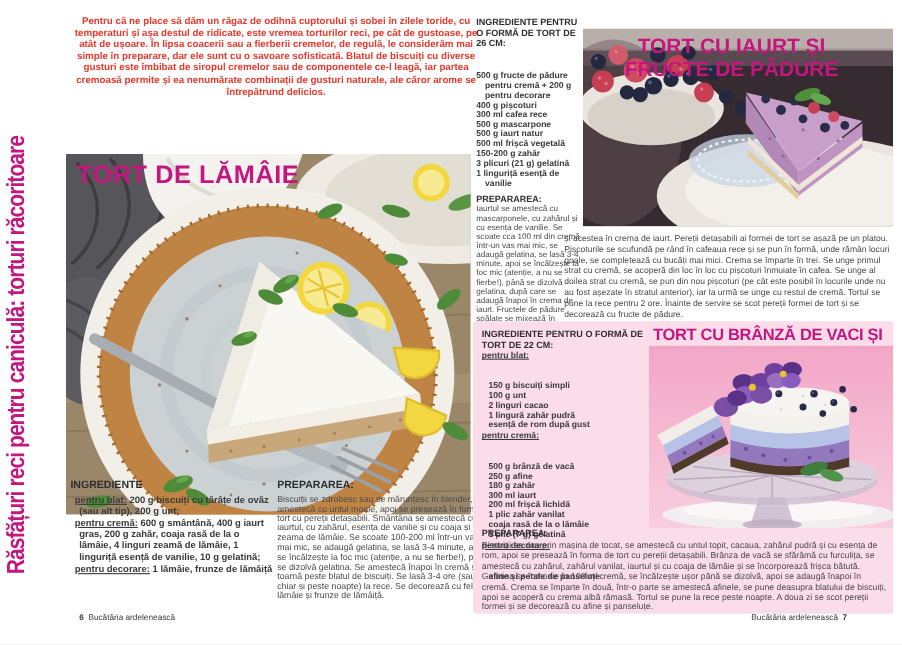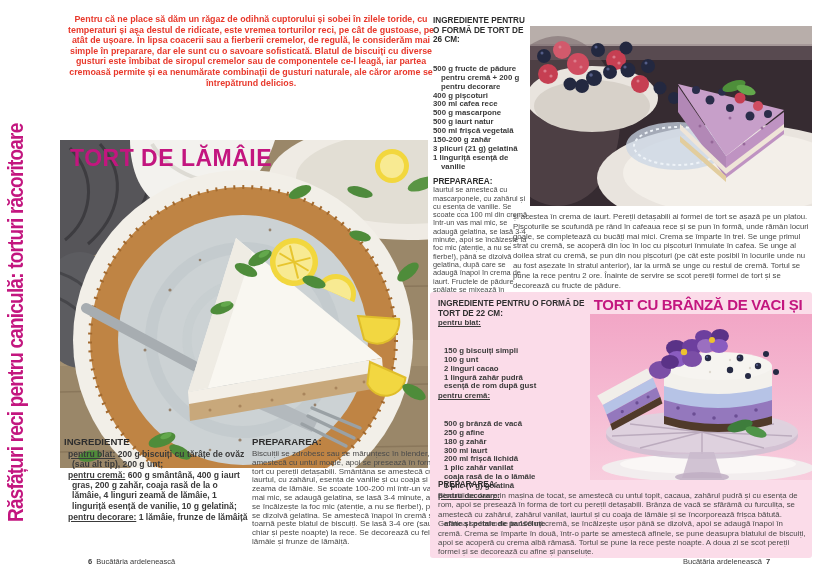--- a/index.html
+++ b/index.html
@@ -30,21 +30,21 @@
   }
   .l-ing { position:absolute; left:64px; top:436px; width:184px; }
   .l-ing .h { font-size:9.6px; font-weight:bold; line-height:11.6px; color:#2e2e2e; }
   .grp { font-size:8.6px; line-height:10.2px; font-weight:bold; color:#3a3a3a;
          padding-left:8px; text-indent:-4px; margin-top:1px; }
   .grp .lbl { text-decoration:underline; }
   .l-prep { position:absolute; left:252px; top:436px; width:198px; }
   .l-prep .h { font-size:9.6px; font-weight:bold; color:#2e2e2e; margin-bottom:3px; }
   .l-prep .body { font-size:8px; line-height:8.8px; color:#4a4a4a; }
   .foot { position:absolute; top:557px; font-size:7.5px; color:#3a3a3a; }
-  .foot-l { left:40px;padding-left:48px; }
+  .foot-l { left:24px;padding-left:48px; }
   .foot-r { left:683px; }
   .foot b { font-weight:bold; }
   
   .r-ing1 { position:absolute; left:433px; top:16px; width:97px; }
   .r-ing1 .h, .r-ing2 .h { font-size:8.2px; font-weight:bold; line-height:9.6px; color:#2e2e2e; }
   .r-ing1 ul, .r-ing2 ul { list-style:none; margin-top:20px; }
   .r-ing1 li { font-size:7.8px; font-weight:bold; line-height:8.9px; color:#3a3a3a;
                padding-left:8px; text-indent:-8px; }
   .r-ing1 .ph { margin-top:5px; }
   .r-ing1 .pbody { font-size:7.4px; line-height:8.3px; color:#4a4a4a; margin-top:0; }
@@ -300,20 +300,21 @@
           <circle cx="220" cy="90" r="4.5"></circle>
         <circle cx="166" cy="64" r="4"></circle>
           <circle cx="238" cy="88" r="4"></circle>
           <circle cx="192" cy="66" r="3.8"></circle>
       </g>
       <circle cx="210" cy="72" r="5.5" fill="#c63f52"></circle>
         <circle cx="228" cy="80" r="5" fill="#cf4c60"></circle>
       <ellipse cx="204" cy="60" rx="12" ry="5" fill="#4e8f3a" transform="rotate(-18 204 60)"></ellipse>
       <ellipse cx="216" cy="64" rx="10" ry="4.4" fill="#63a84c" transform="rotate(20 216 64)"></ellipse>
     </svg>
+    <div class="ptitle-berry">TORT CU IAURT ȘI FRUCTE DE PĂDURE</div>
   </div>
 
   <div class="cont">și acestea în crema de iaurt. Pereții detașabili ai formei de tort se așază pe un platou. Pișcoturile se scufundă pe rând în cafeaua rece și se pun în formă, unde rămân locuri goale, se completează cu bucăți mai mici. Crema se împarte în trei. Se unge primul strat cu cremă, se acoperă din loc în loc cu pișcoturi înmuiate în cafea. Se unge al doilea strat cu cremă, se pun din nou pișcoturi (pe cât este posibil în locurile unde nu au fost așezate în stratul anterior), iar la urmă se unge cu restul de cremă. Tortul se pune la rece pentru 2 ore. Înainte de servire se scot pereții formei de tort și se decorează cu fructe de pădure.</div>
 
   <div class="pink"></div>
 
   <div class="r-ing2">
     <div class="h">INGREDIENTE PENTRU O FORMĂ DE TORT DE 22 CM:</div>
     <div class="glbl">pentru blat:</div>
     <ul>

